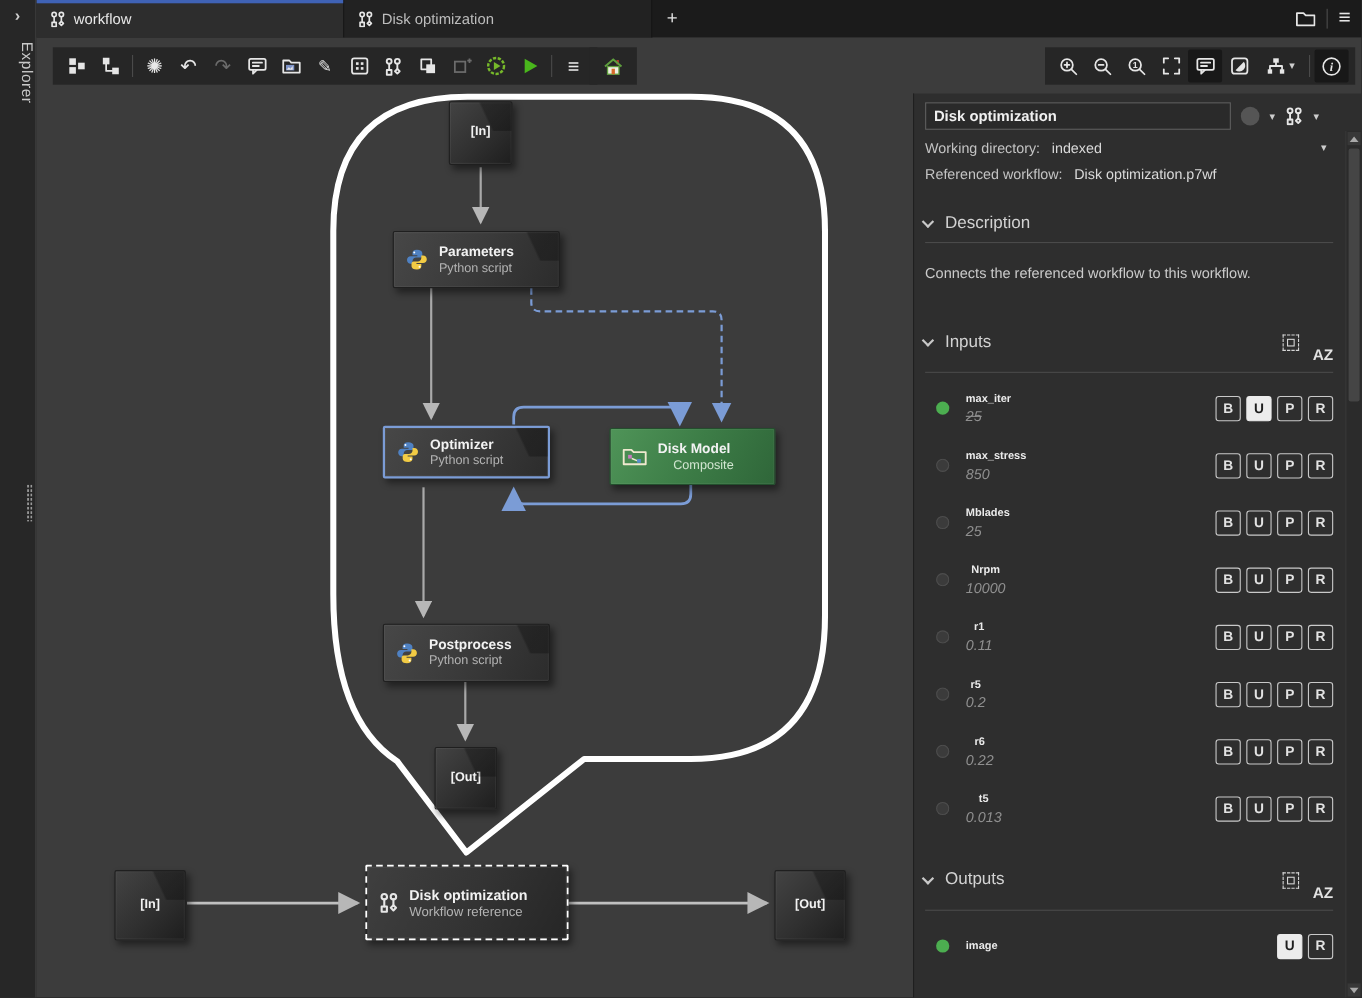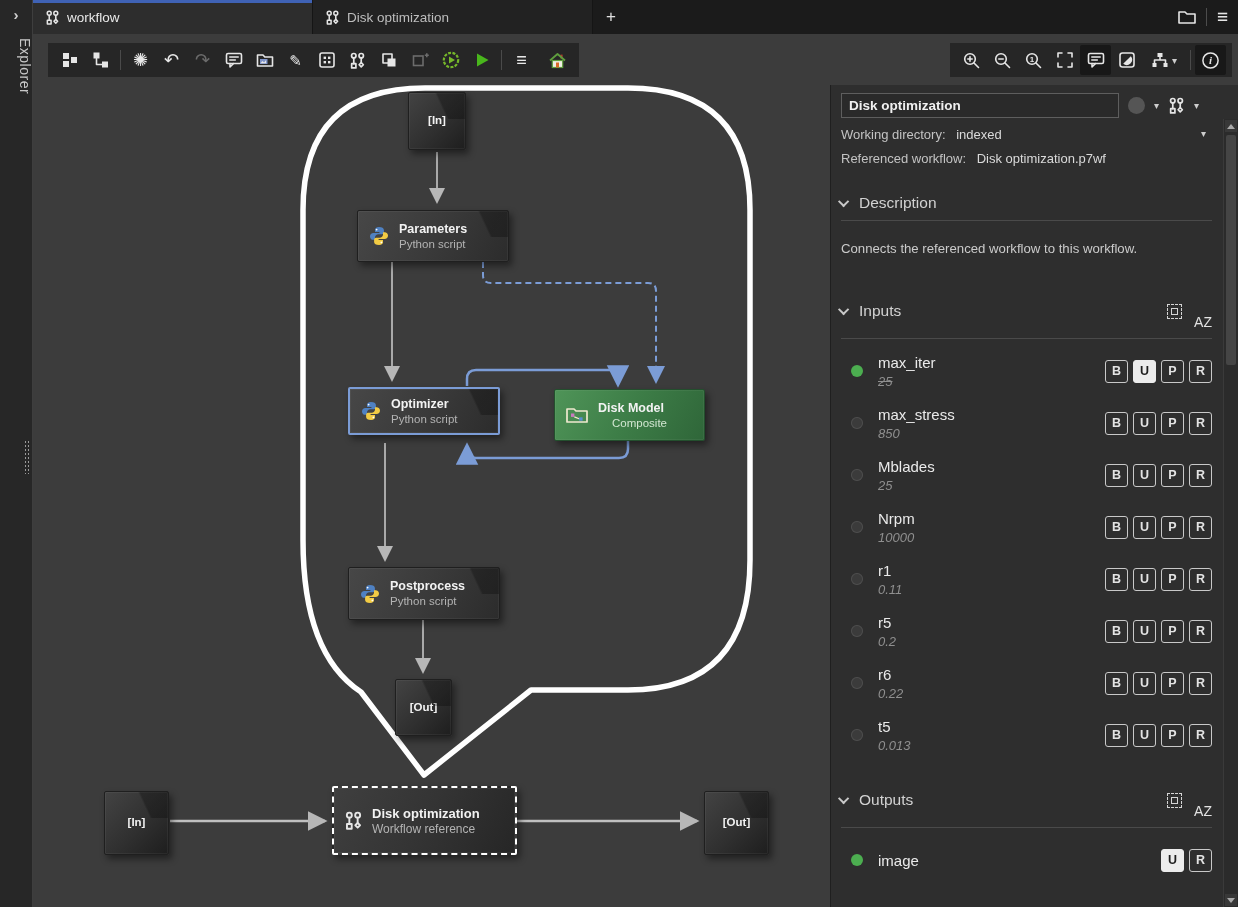--- a/index.html
+++ b/index.html
@@ -77,31 +77,31 @@
   .kv { margin-top:9px; font-size:13px; color:#c3c3c3; position:relative; padding-right:22px; }
   .kv .v { color:#dadada; margin-left:7px; }
   .kv .kv-caret { position:absolute; right:6px; top:1px; }
 
   .sect { display:flex; align-items:center; gap:10px; margin-top:28px; }
   .sect .chevron { width:8px; height:8px; border-left:2px solid #c9c9c9; border-bottom:2px solid #c9c9c9; transform:rotate(-45deg) translateY(-2px); cursor:pointer; }
   .sect .stitle { font-size:15.5px; color:#d2d2d2; }
   .sect .sicons { margin-left:auto; display:flex; align-items:center; gap:12px; }
   .dashedbox { width:15px; height:15px; border:1px dashed #d5d5d5; display:flex; align-items:center; justify-content:center; cursor:pointer; }
   .dashedbox i { display:block; width:7px; height:7px; border:1px solid #d5d5d5; }
-  .sortaz { font-size:14px; font-weight:normal; color:#e2e2e2; letter-spacing:0; cursor:pointer;margin-top:22px; }
+  .sortaz { font-size:14px; font-weight:bold; color:#e2e2e2; letter-spacing:0; cursor:pointer;margin-top:22px; }
   .divider { height:1px; background:#4a4a4a; margin-top:8px; }
 
   .desc-text { margin-top:20px; font-size:13.2px; color:#cbcbcb; }
 
   .rows { margin-top:6px; }
   .prow { display:flex; align-items:center; min-height:52px; }
   .prow .dot { width:12px; height:12px; border-radius:50%; background:#3b3b3b; box-shadow:inset 0 0 0 1px #4d4d4d; margin:0 15px 0 10px; flex:0 0 auto; }
   .prow .dot.green { background:#4cae50; box-shadow:none; }
   .prow .pinfo { display:flex; flex-direction:column; gap:3px; }
-  .prow .pname { font-size:15px; font-weight:normal; color:#eaeaea; }
+  .prow .pname { font-size:10px; font-weight:bold; color:#eaeaea;text-align:center; }
   .prow .pval { font-size:13px; font-style:italic; color:#8f8f8f; }
   .prow .pval.struck { text-decoration:line-through; }
   .prow .flags { margin-left:auto; display:flex; gap:5px; }
   .flag { width:23px; height:23px; border:1.5px solid #c9c9c9; border-radius:3px; display:flex; align-items:center; justify-content:center; font-size:12.5px; font-weight:bold; color:#e3e3e3; cursor:pointer; background:transparent; }
   .flag.on { background:#ececec; border-color:#ececec; color:#1e1e1e; }
 
   
   .pscroll { position:absolute; right:0; top:34px; bottom:0; width:15px; background:#2b2b2b; border-left:1px solid #3a3a3a; }
   .pscroll .btn { position:absolute; left:1px; right:1px; height:12px; background:#383838; display:flex; align-items:center; justify-content:center; }
   .pscroll .btn.up { top:1px; } .pscroll .btn.down { bottom:1px; }

